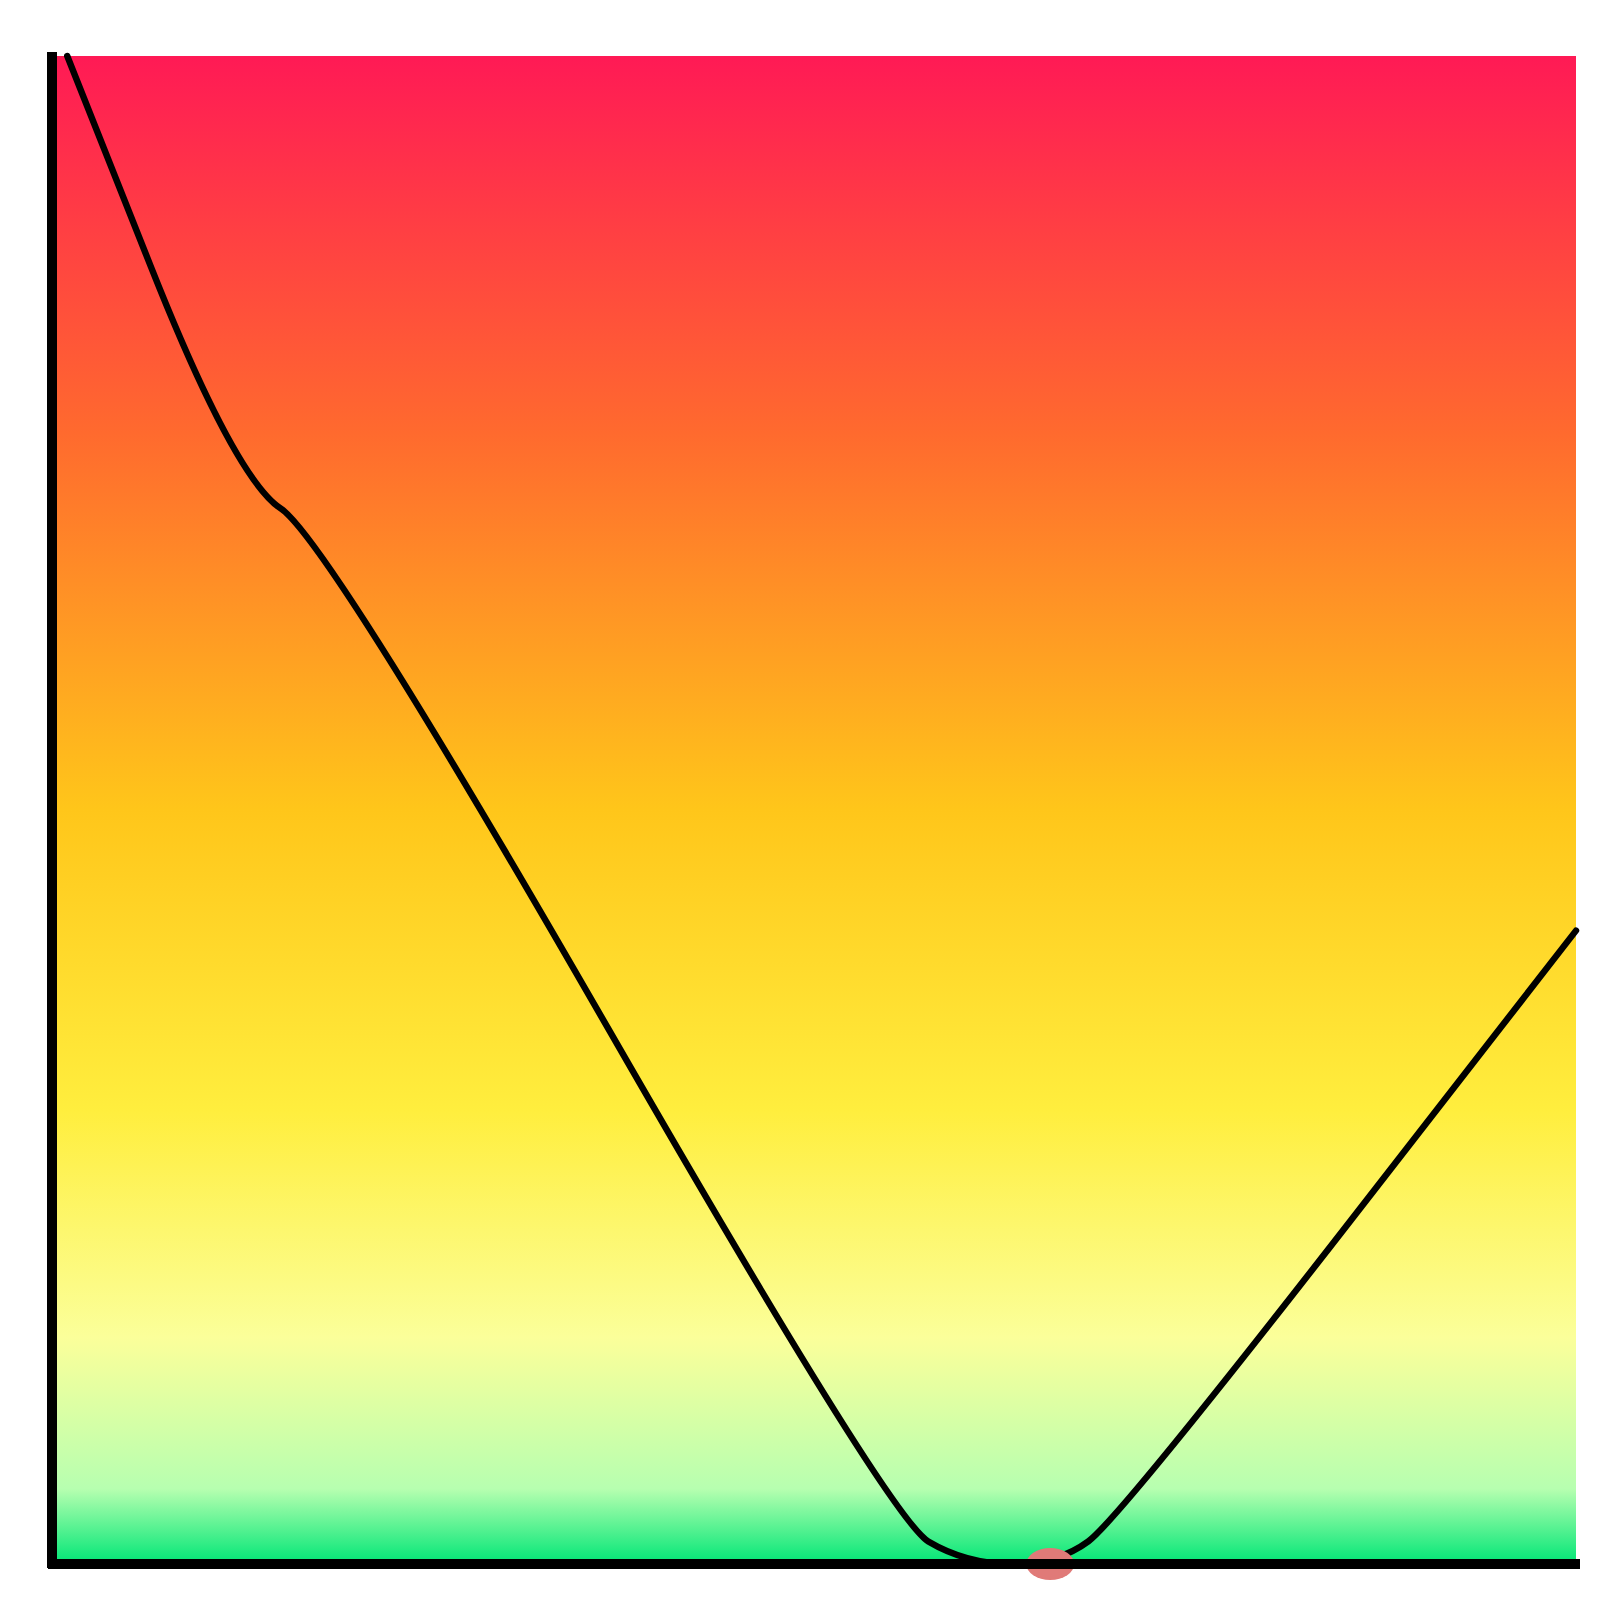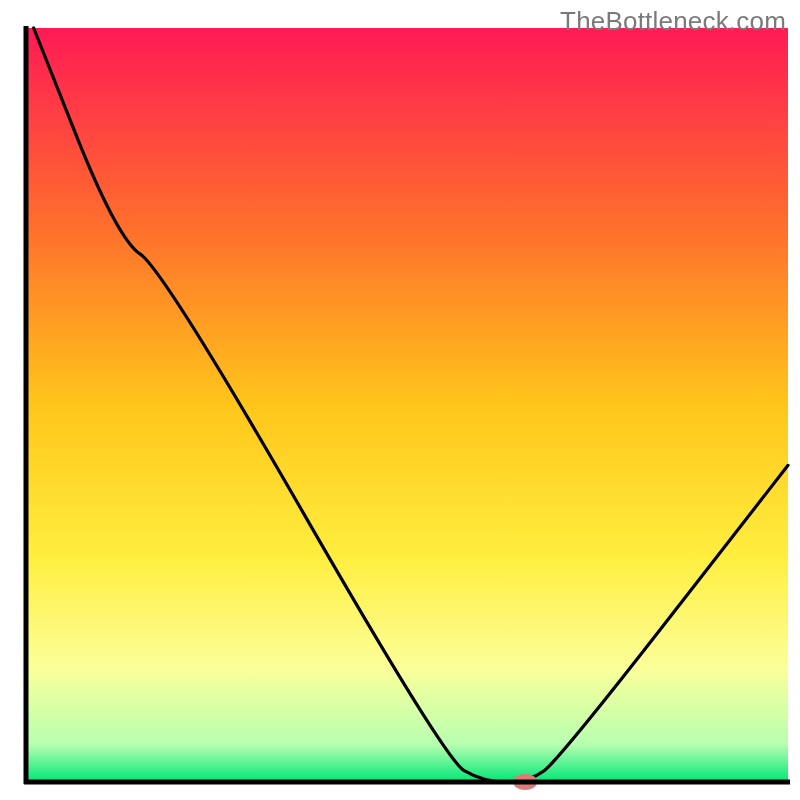--- a/index.html
+++ b/index.html
@@ -26,21 +26,20 @@
     z-index: 10;
   }
   svg {
     display: block;
   }
 </style>
 </head>
 <body>
 
 <div class="chart-container">
-  <div class="watermark">TheBottleneck.com</div>
   <svg id="chart-svg" width="800" height="800" viewBox="0 0 800 800">
     <defs>
       <linearGradient id="bg-grad" x1="0" y1="0" x2="0" y2="1">
           <stop offset="0%" stop-color="#ff1a55"></stop>
           <stop offset="25%" stop-color="#ff6a2e"></stop>
           <stop offset="50%" stop-color="#ffc61a"></stop>
           <stop offset="70%" stop-color="#ffee3e"></stop>
           <stop offset="85%" stop-color="#fbff9a"></stop>
           <stop offset="95%" stop-color="#b7ffb0"></stop>
           <stop offset="100%" stop-color="#00e676"></stop>

